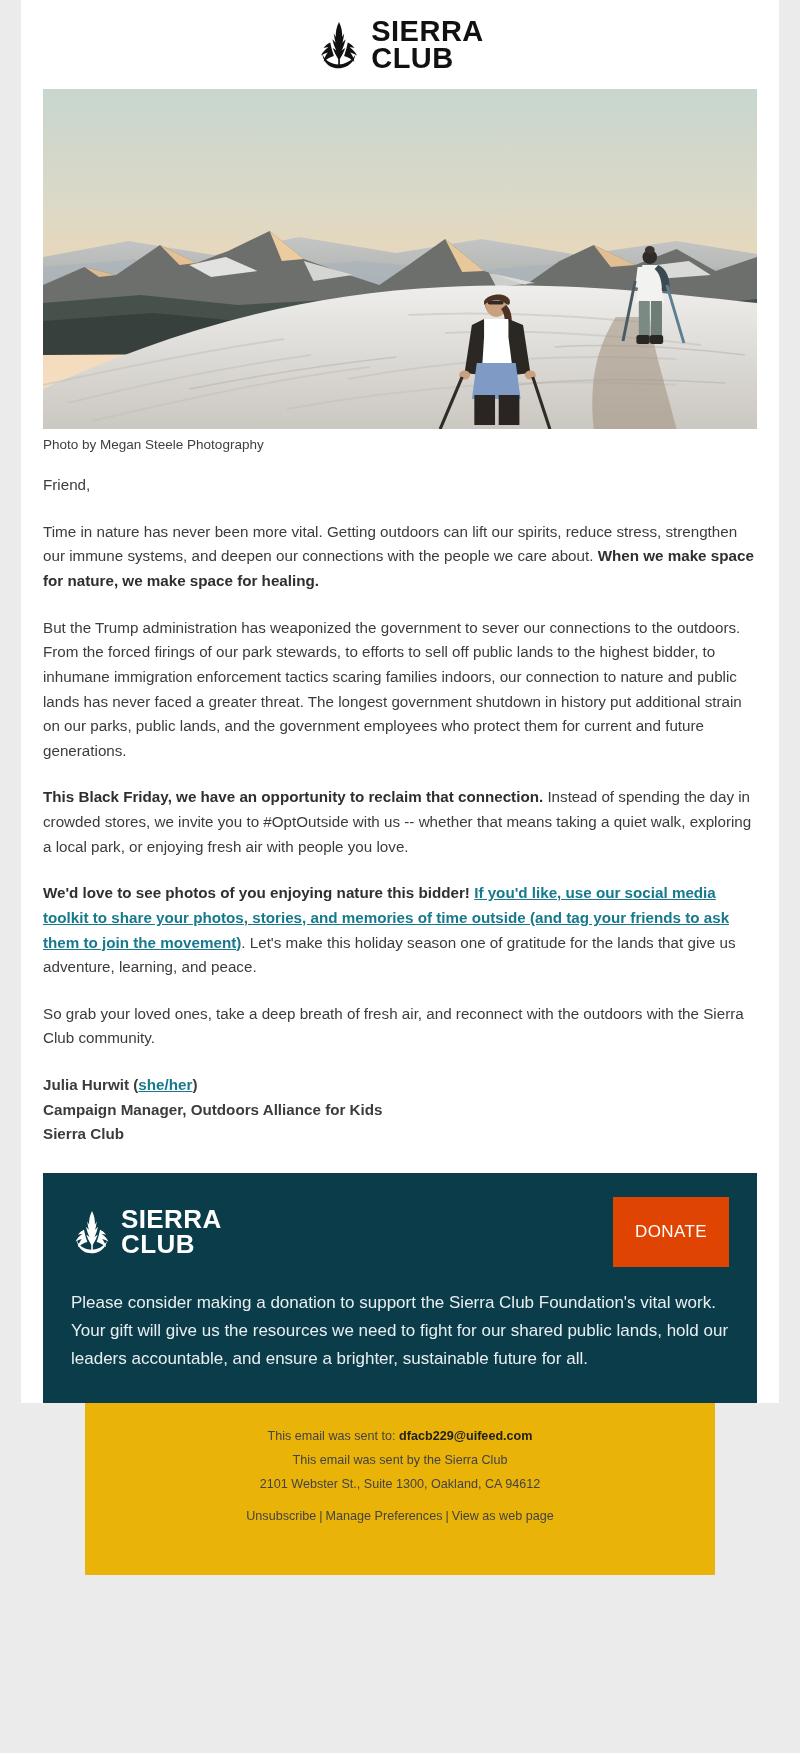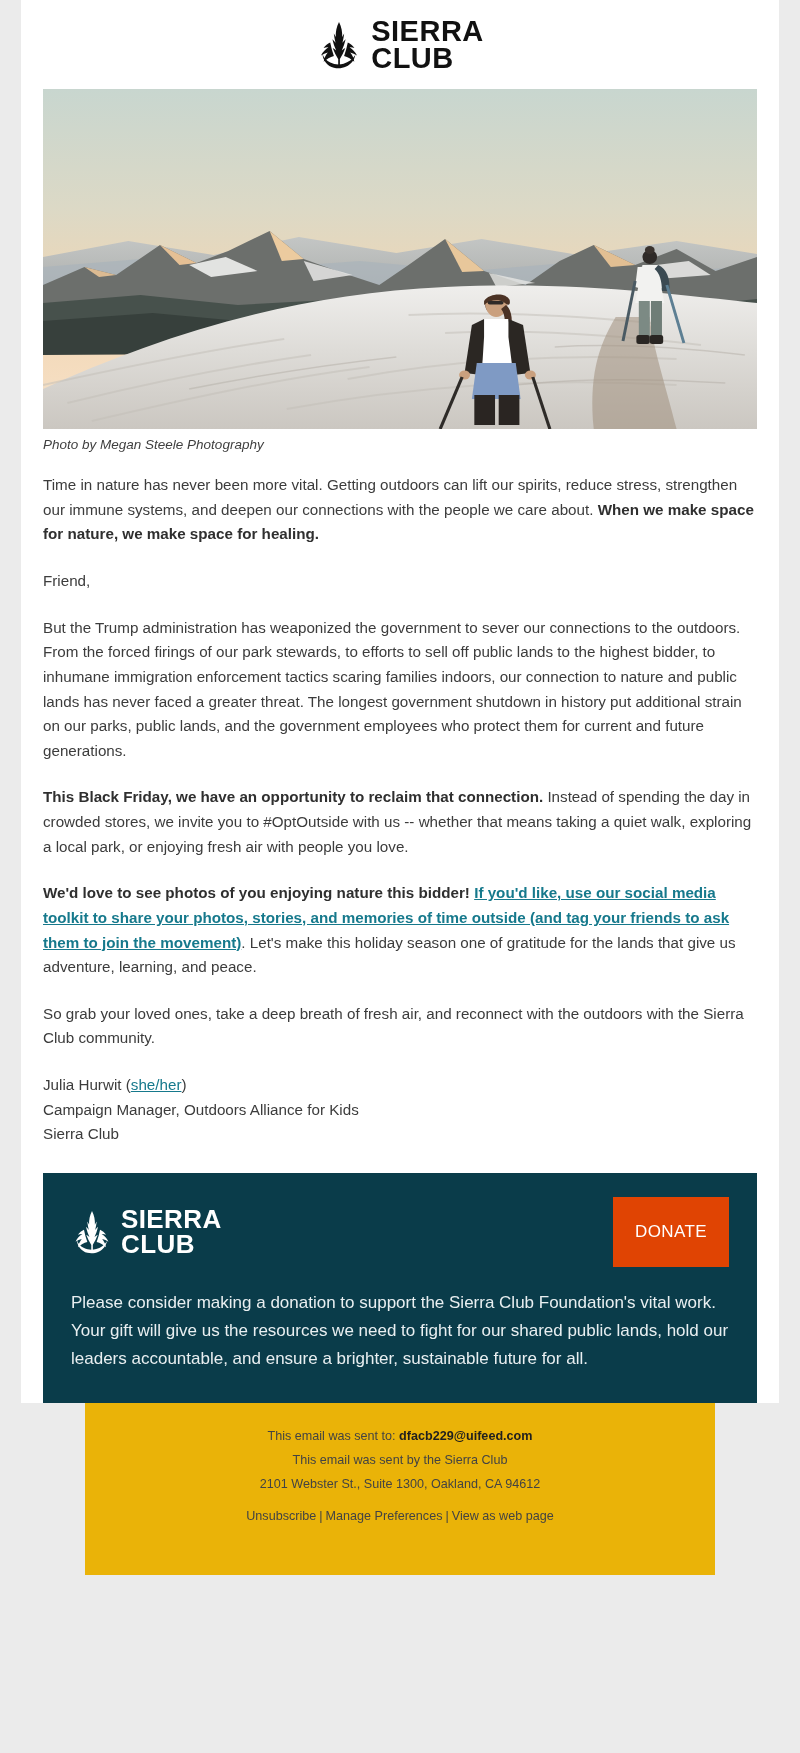--- a/index.html
+++ b/index.html
@@ -55,36 +55,35 @@
     width: 100%;
     height: 340px;
     overflow: hidden;
     background: #7e8e96;
   }
   .hero svg { display: block; width: 100%; height: 100%; }
 
   .caption {
     padding: 7px 22px 0 22px;
     font-size: 13.5px;
-    font-style: italic;
     color: #3f3f3f;
     line-height: 1.4;
   }
 
   
   .body-copy {
     padding: 18px 22px 26px 22px;
     color: #3c3c3c;
     font-size: 15.2px;
     line-height: 1.62;
   }
   .body-copy p {
     margin: 0 0 22px 0;
   }
-  .body-copy p:last-child { margin-bottom: 0; }
+  .body-copy p:last-child { margin-bottom: 0; font-weight: bold; }
   .body-copy b, .body-copy strong {
     color: #2f2f2f;
     font-weight: bold;
   }
   .sig-line { margin: 0; }
   a.tl {
     color: #16798c;
     text-decoration: underline;
   }
   a.tl-bold {
@@ -273,23 +272,23 @@
           <line x1="344" y1="288" x2="326" y2="340" stroke="#2e2b28" stroke-width="2.6"></line>
           <line x1="402" y1="288" x2="416" y2="340" stroke="#2e2b28" stroke-width="2.6"></line>
         </g>
       </svg>
     </div>
   </div>
 
   <div class="caption">Photo by Megan Steele Photography</div>
 
   <div class="body-copy">
+    <p>Friend,</p>
+
     <p><span>Time in nature has never been more vital. Getting outdoors can lift our spirits, reduce stress, strengthen our immune systems, and deepen our connections with the people we care about. </span><b>When we make space for nature, we make space for healing.</b></p>
-
-    <p>Friend,</p>
 
     <p>But the Trump administration has weaponized the government to sever our connections to the outdoors. From the forced firings of our park stewards, to efforts to sell off public lands to the highest bidder, to inhumane immigration enforcement tactics scaring families indoors, our connection to nature and public lands has never faced a greater threat. The longest government shutdown in history put additional strain on our parks, public lands, and the government employees who protect them for current and future generations.</p>
 
     <p><b>This Black Friday, we have an opportunity to reclaim that connection.</b><span> Instead of spending the day in crowded stores, we invite you to #OptOutside with us -- whether that means taking a quiet walk, exploring a local park, or enjoying fresh air with people you love.</span></p>
 
     <p><b>We'd love to see photos of you enjoying nature this bidder! </b><a class="tl-bold" href="#">If you'd like, use our social media toolkit to share your photos, stories, and memories of time outside (and tag your friends to ask them to join the movement)</a><span>. Let's make this holiday season one of gratitude for the lands that give us adventure, learning, and peace.</span></p>
 
     <p>So grab your loved ones, take a deep breath of fresh air, and reconnect with the outdoors with the Sierra Club community.</p>
 
 

